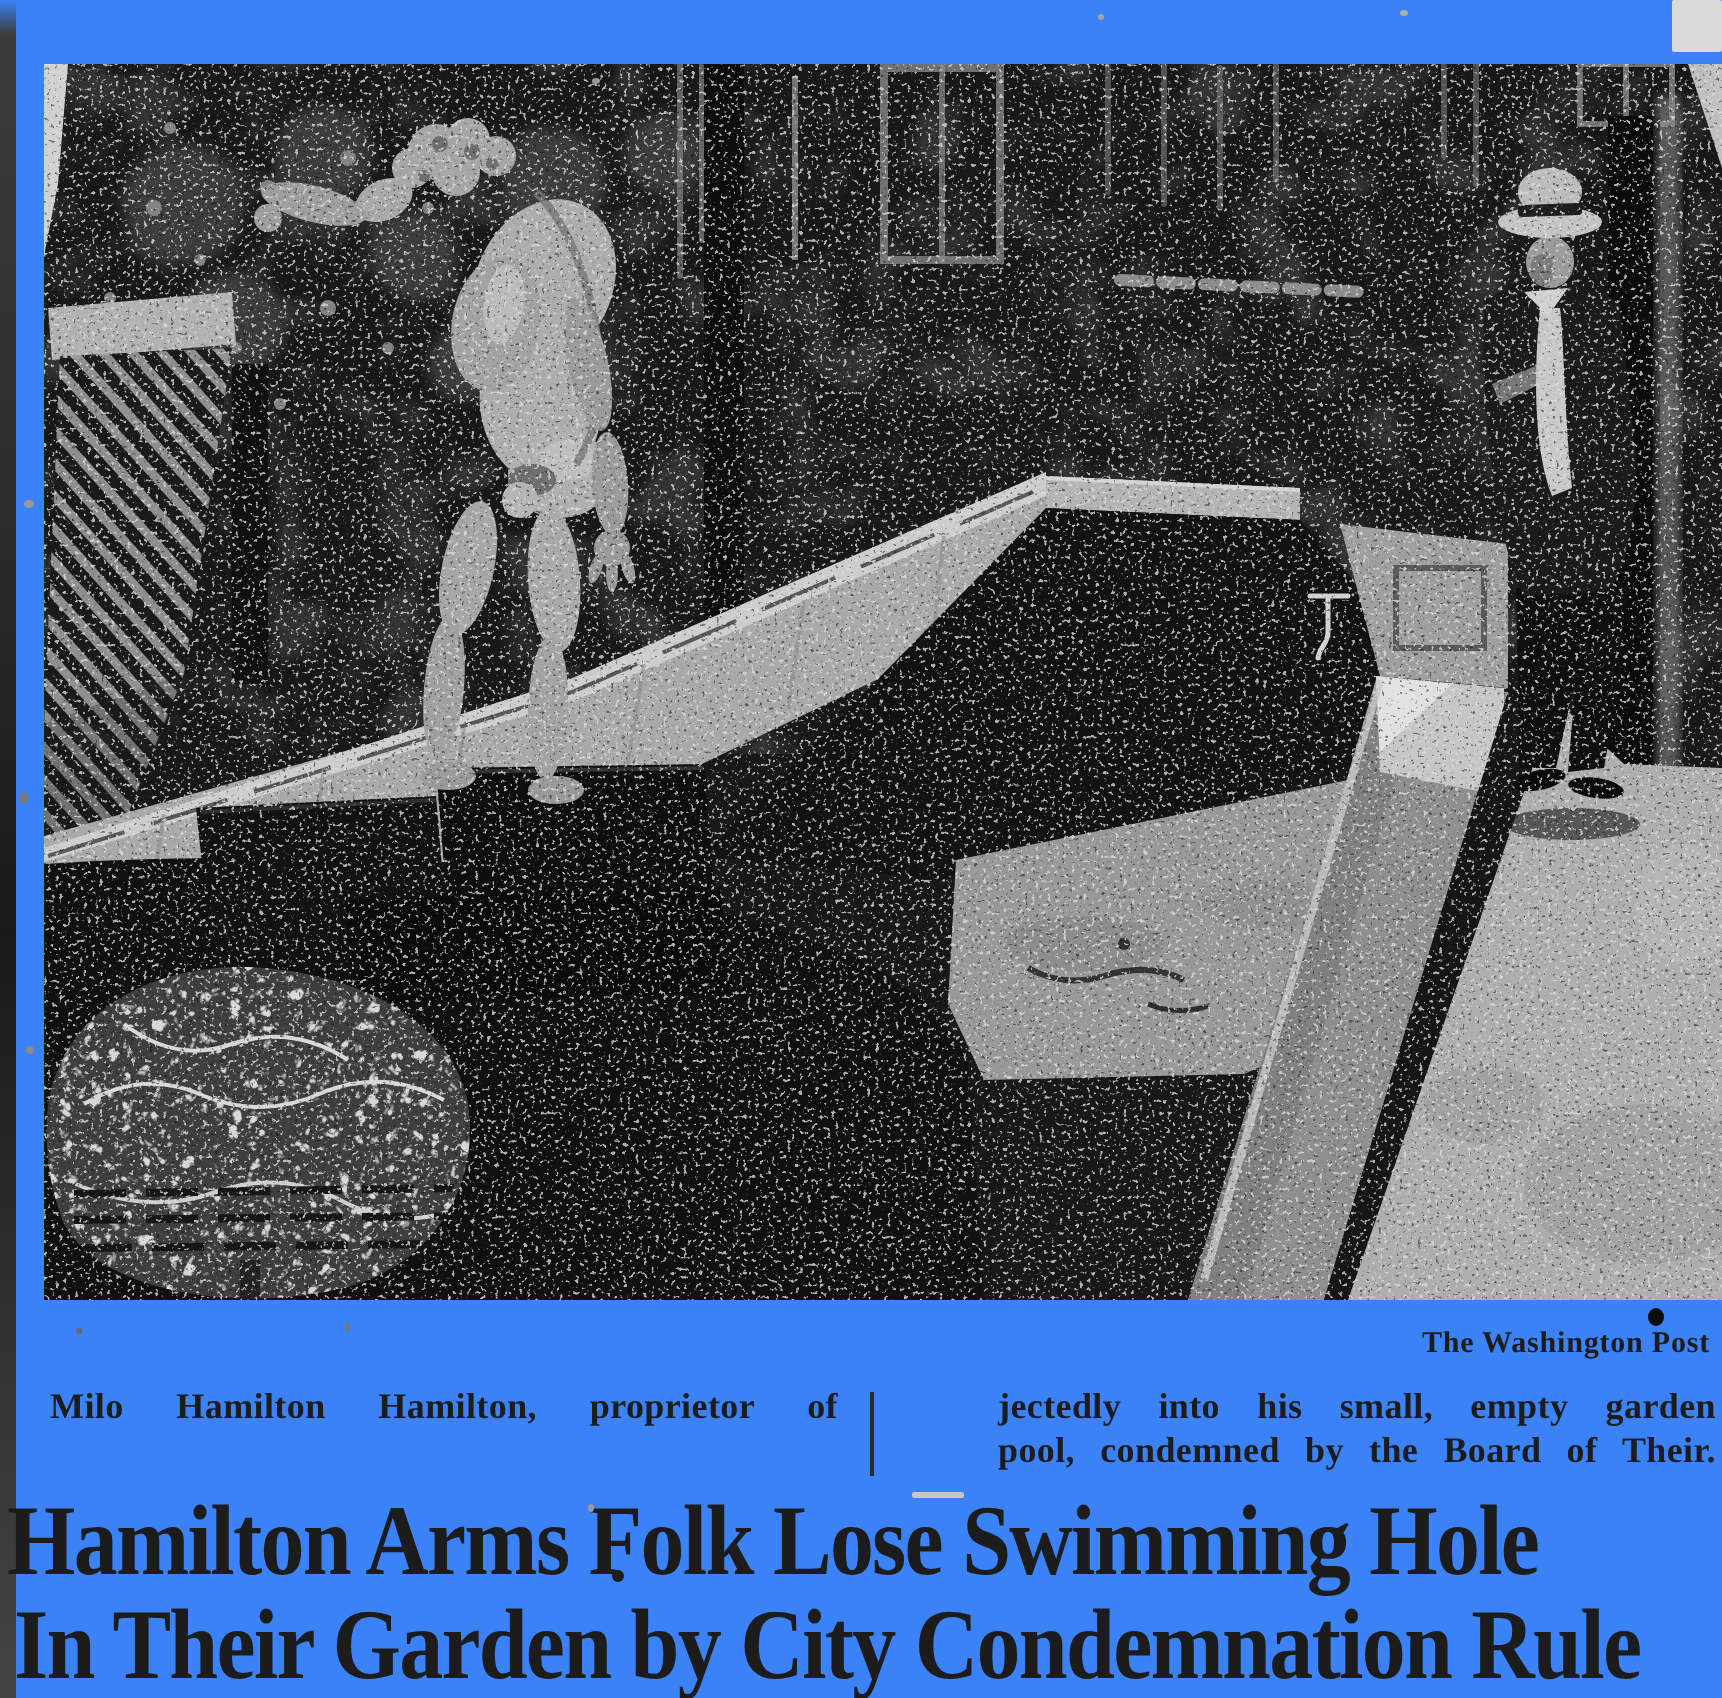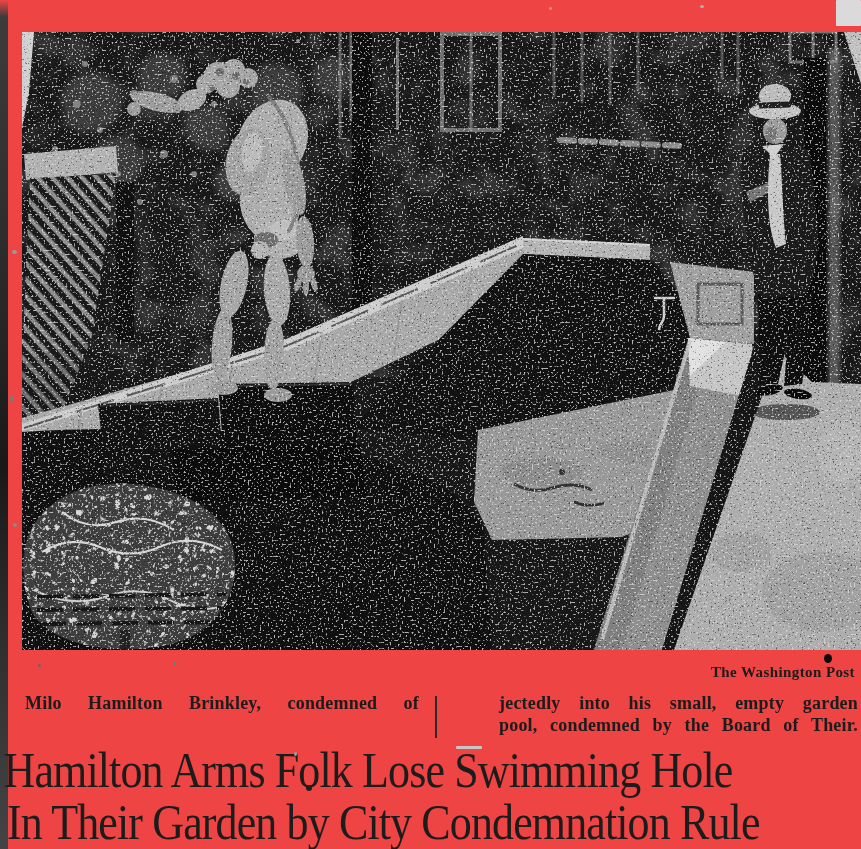--- a/index.html
+++ b/index.html
@@ -1,36 +1,36 @@
 <!DOCTYPE html>
 <html><head>
 <meta charset="utf-8">
 <style>
   html,body{margin:0;padding:0;background:#e9e9e9;}
   .page{
-    position:relative;width:861px;height:849px;background:#ef4444;overflow:hidden;
+    position:relative;width:861px;height:849px;background:#3b82f6;overflow:hidden;
     font-family:"Liberation Serif","DejaVu Serif",serif;color:#1c1c1c;
   }
   .scan-edge{
     position:absolute;left:0;top:0;width:8px;height:849px;
     background:linear-gradient(180deg,rgba(60,60,60,0) 0%,#3c3c3c 2%,#2c2c2c 30%,#191919 55%,#333 80%,#444 100%);
   }
   .photo{position:absolute;left:22px;top:32px;width:839px;height:618px;}
   .photo svg{display:block;}
   .attribution{
     position:absolute;top:664px;right:6px;font-size:15px;font-weight:bold;
     letter-spacing:.4px;white-space:nowrap;
   }
   .caption{position:absolute;left:25px;top:692px;width:833px;display:flex;}
   .caption-col{font-size:18px;font-weight:bold;line-height:22px;letter-spacing:.2px;}
   .col-left{width:394px;}
   .col-right{flex:1;margin-left:48px;}
   .cap-divider{width:2px;background:#2a2a2a;height:42px;margin:4px 14px 0 16px;}
   .cap-line{text-align:justify;text-align-last:justify;}
-  .headline{position:absolute;left:0;top:744px;width:861px;height:105px;overflow:hidden;font-weight:normal;}
+  .headline{position:absolute;left:0;top:744px;width:861px;height:105px;overflow:hidden;font-weight:bold;}
   .hl-line{
     white-space:nowrap;font-size:50px;line-height:52px;letter-spacing:-1px;
     transform:scaleX(0.88);transform-origin:0 0;
   }
   .hl-1{padding-left:4px;}
   .hl-2{padding-left:8px;}
   .artifact{position:absolute;}
 </style>
 </head>
 <body>
@@ -281,21 +281,21 @@
 
       <rect x="0" y="0" width="839" height="618" fill="#dcdcdc" opacity="0.8" filter="url(#fSpeckW)"></rect>
       <rect x="0" y="0" width="839" height="618" fill="#111111" opacity="0.5" filter="url(#fSpeckB)"></rect>
     </svg>
   </div>
 
   <div class="attribution">The Washington Post</div>
 
   <div class="caption">
     <div class="caption-col col-left">
-      <div class="cap-line">Milo Hamilton Brinkley, condemned of</div>
+      <div class="cap-line">Milo Hamilton Hamilton, proprietor of</div>
     </div>
     <div class="cap-divider"></div>
     <div class="caption-col col-right">
       <div class="cap-line">jectedly into his small, empty garden</div>
       <div class="cap-line">pool, condemned by the Board of Their.</div>
     </div>
   </div>
 
   <div class="headline">
     <div class="hl-line hl-1">Hamilton Arms Folk Lose Swimming Hole</div>

